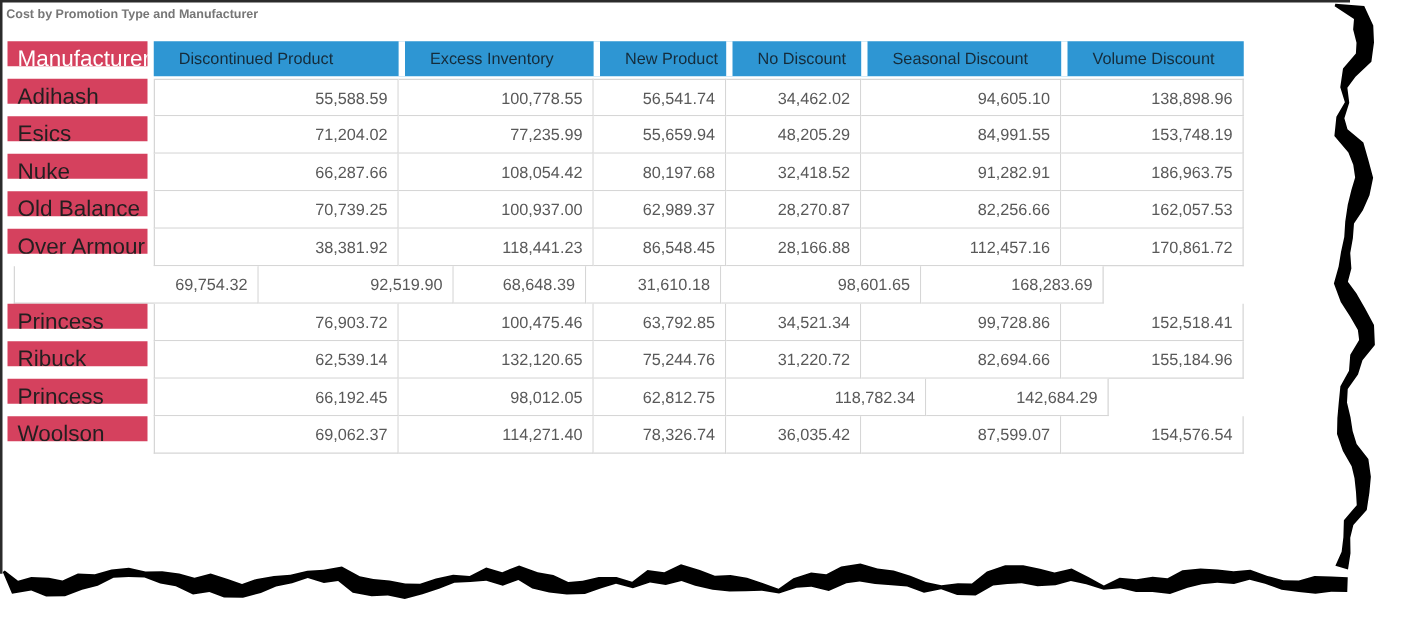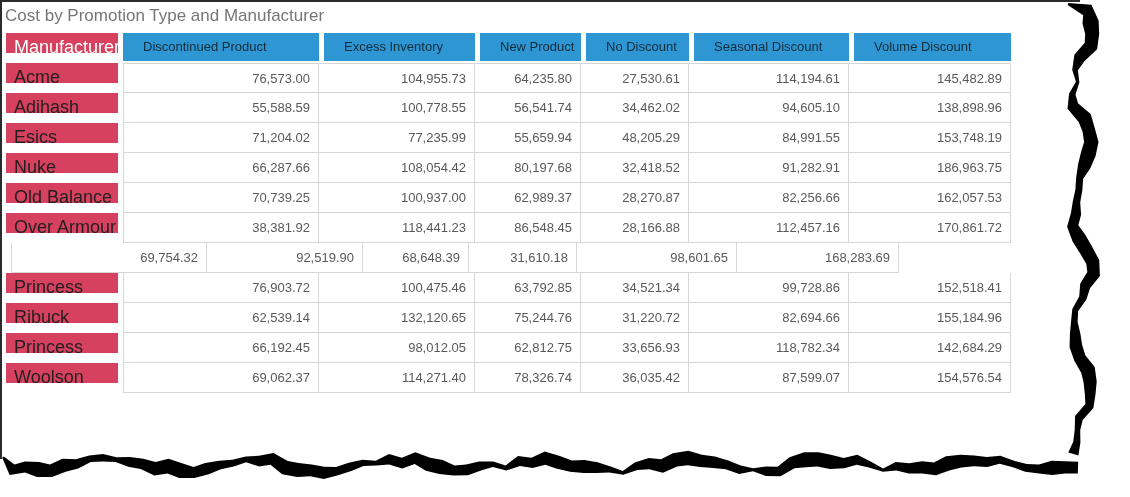--- a/index.html
+++ b/index.html
@@ -3,22 +3,23 @@
 <meta charset="utf-8">
 <style>
   html,body{margin:0;padding:0;background:#fff;}
   .canvas{
     position:relative; width:1130px; height:497px; background:#fff;
     overflow:hidden; font-family:"Liberation Sans", sans-serif;
   }
   .border-top{position:absolute;left:0;top:0;width:1080px;height:2px;background:#2b2b2b;}
   .border-left{position:absolute;left:0;top:0;width:2px;height:459px;background:#2b2b2b;}
   .visual-title{
-    position:absolute;left:5px;top:6px;font-size:17px;color:#767676;
+    position:absolute;left:5px;top:6px;font-size:10px;color:#767676;
     white-space:nowrap;
+    font-weight:bold;
   }
   .table{position:absolute;left:6px;top:33px;}
   .row{display:flex;height:30px;}
   .label-cell{
     box-sizing:border-box;width:112px;height:20px;margin-bottom:2px;
     background:var(--accent);color:#231f20;font-size:18px;line-height:28px;
     padding-left:8px;overflow:hidden;white-space:nowrap;
   }
   .header-label{color:#ffffff;}
   .spacer{width:5px;height:30px;}
@@ -30,50 +31,40 @@
   .head-cell.c0{border-left:none;}
   .data-cell{
     box-sizing:border-box;height:30px;background:#fff;color:#595959;
     font-size:13px;line-height:29px;text-align:right;padding-right:8px;
     border-right:1px solid #d6d6d6;border-bottom:1px solid #d6d6d6;
     overflow:hidden;white-space:nowrap;
   }
   .data-cell.c0{border-left:1px solid #d6d6d6;}
   .table .row:nth-child(2) .data-cell{border-top:1px solid #d6d6d6;}
   .c0{width:196px}.c1{width:156px}.c2{width:106px}
-  .c3{width:108px}.c4{width:160px}.c5{width:162px}
+  .c3{width:108px}.c4{width:160px}.c5{width:146px}
   .tear-svg{position:absolute;left:0;top:0;width:1130px;height:497px;pointer-events:none;}
 </style>
 </head>
 <body>
 
 <div class="canvas">
   <div class="border-top"></div>
   <div class="border-left"></div>
   <div class="visual-title">Cost by Promotion Type and Manufacturer</div>
   <div class="table" id="cost-table">
       <div class="row">
         <div class="label-cell header-label">Manufacturer</div>
         <div class="spacer"></div>
         <div class="head-cell c0">Discontinued Product</div>
         <div class="head-cell c1">Excess Inventory</div>
         <div class="head-cell c2">New Product</div>
         <div class="head-cell c3">No Discount</div>
         <div class="head-cell c4">Seasonal Discount</div>
         <div class="head-cell c5">Volume Discount</div>
-      </div>
-      <div class="row">
-        <div class="label-cell">Acme</div>
-        <div class="spacer"></div>
-        <div class="data-cell c0">76,573.00</div>
-        <div class="data-cell c1">104,955.73</div>
-        <div class="data-cell c2">64,235.80</div>
-        <div class="data-cell c3">27,530.61</div>
-        <div class="data-cell c4">114,194.61</div>
-        <div class="data-cell c5">145,482.89</div>
       </div>
       <div class="row">
         <div class="label-cell">Adihash</div>
         <div class="spacer"></div>
         <div class="data-cell c0">55,588.59</div>
         <div class="data-cell c1">100,778.55</div>
         <div class="data-cell c2">56,541.74</div>
         <div class="data-cell c3">34,462.02</div>
         <div class="data-cell c4">94,605.10</div>
         <div class="data-cell c5">138,898.96</div>
@@ -146,21 +137,20 @@
         <div class="data-cell c3">31,220.72</div>
         <div class="data-cell c4">82,694.66</div>
         <div class="data-cell c5">155,184.96</div>
       </div>
       <div class="row">
         <div class="label-cell">Princess</div>
         <div class="spacer"></div>
         <div class="data-cell c0">66,192.45</div>
         <div class="data-cell c1">98,012.05</div>
         <div class="data-cell c2">62,812.75</div>
-        <div class="data-cell c3">33,656.93</div>
         <div class="data-cell c4">118,782.34</div>
         <div class="data-cell c5">142,684.29</div>
       </div>
       <div class="row">
         <div class="label-cell">Woolson</div>
         <div class="spacer"></div>
         <div class="data-cell c0">69,062.37</div>
         <div class="data-cell c1">114,271.40</div>
         <div class="data-cell c2">78,326.74</div>
         <div class="data-cell c3">36,035.42</div>

